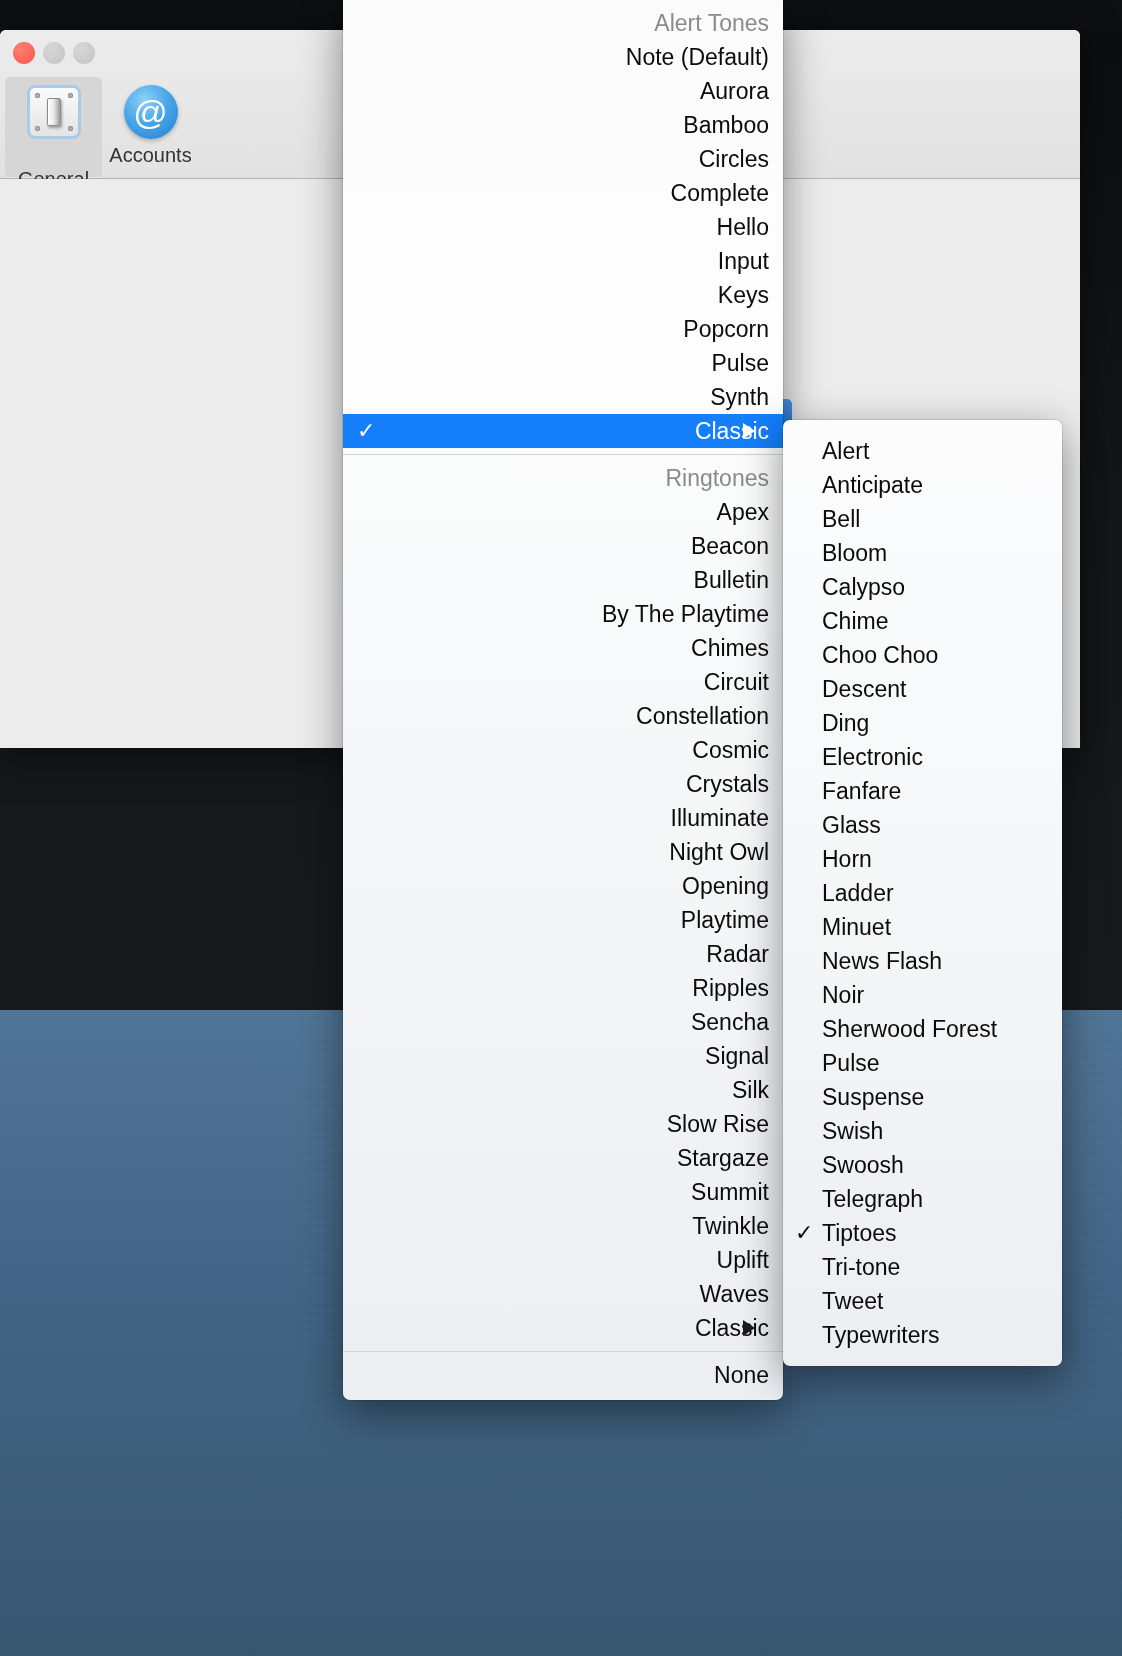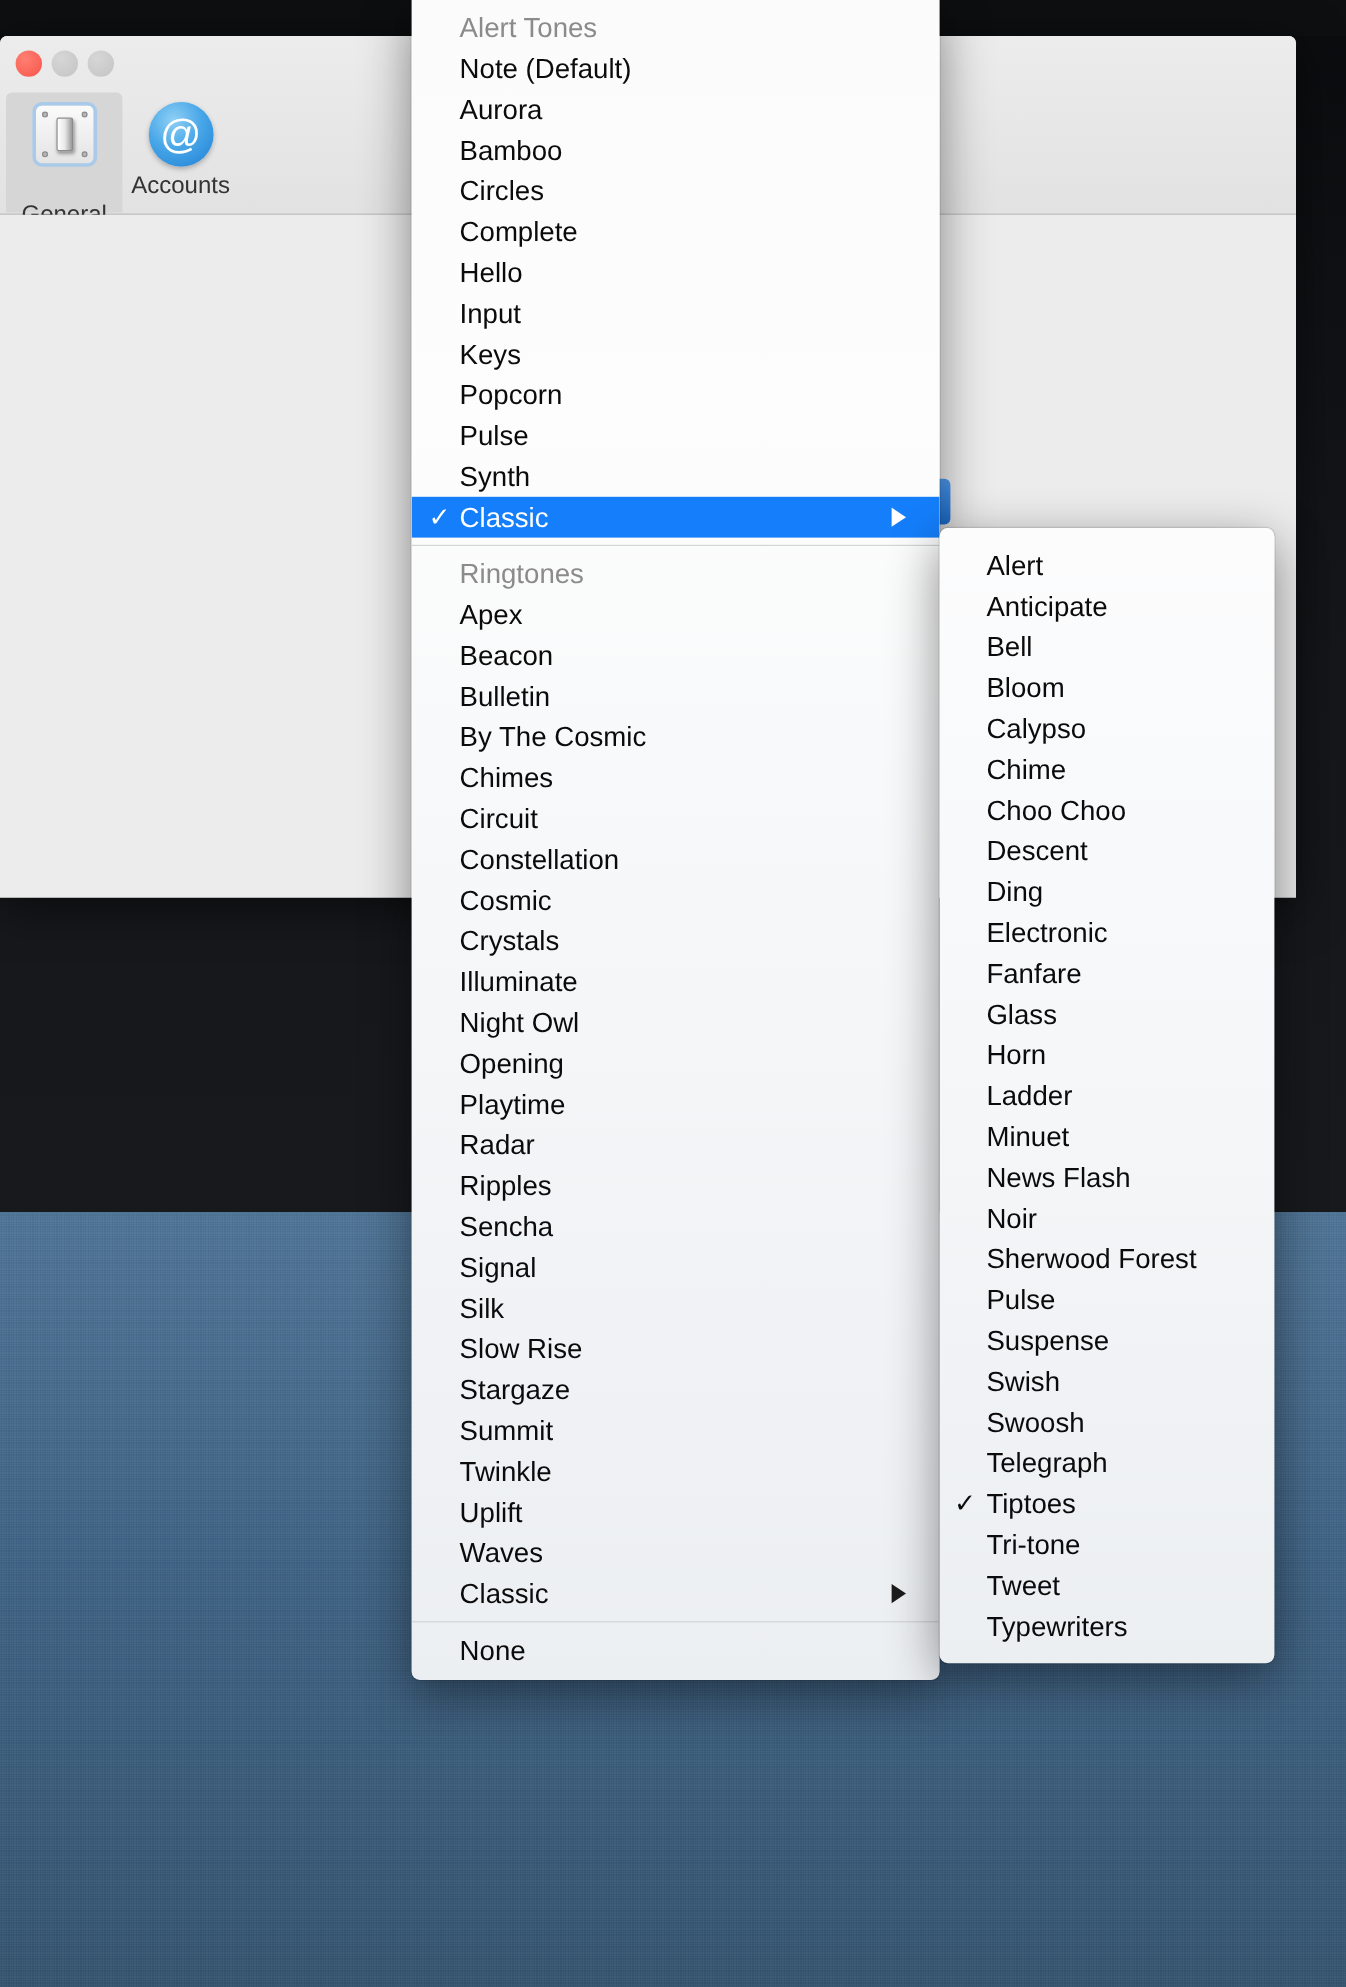--- a/index.html
+++ b/index.html
@@ -169,20 +169,21 @@
   .mi {
     position: relative;
     height: 34px;
     line-height: 34px;
     padding-left: 40px;
     padding-right: 14px;
     font-size: 23px;
     color: #0b0b0b;
     white-space: nowrap;
     cursor: default;
+    text-align: right;
   }
   .mi.header {
     color: #8b8b8b;
     font-size: 23px;
   }
   .mi.sel {
     background: #147efb;
     color: #fff;
   }
   .mi .check {
@@ -203,21 +204,21 @@
   .mi .arrow.dark { border-left-color: #1b1b1b; }
   .menu-sep {
     height: 1px;
     background: #d2d4d6;
     margin: 6px 0 6px 0;
   }
 
   
   .submenu {
     position: absolute;
-    left: 783px; top: 440px;
+    left: 783px; top: 420px;
     width: 279px;
     background: linear-gradient(180deg,#fcfcfd 0%, #f6f8f9 40%, #eceff2 100%);
     border-radius: 7px;
     box-shadow: 0 12px 42px rgba(0,0,0,.45), 0 0 0 1px rgba(0,0,0,.10);
     padding: 14px 0 14px 0;
     box-sizing: border-box;
     overflow: hidden;
   }
   .sub-mi {
     position: relative;
@@ -313,21 +314,21 @@
       <span class="arrow"></span>
     </div>
 
     <div class="menu-sep"></div>
 
     <div class="mi header">Ringtones</div>
 
     <div class="mi">Apex</div>
     <div class="mi">Beacon</div>
     <div class="mi">Bulletin</div>
-    <div class="mi">By The Cosmic</div>
+    <div class="mi">By The Playtime</div>
     <div class="mi">Chimes</div>
     <div class="mi">Circuit</div>
     <div class="mi">Constellation</div>
     <div class="mi">Cosmic</div>
     <div class="mi">Crystals</div>
     <div class="mi">Illuminate</div>
     <div class="mi">Night Owl</div>
     <div class="mi">Opening</div>
     <div class="mi">Playtime</div>
     <div class="mi">Radar</div>

